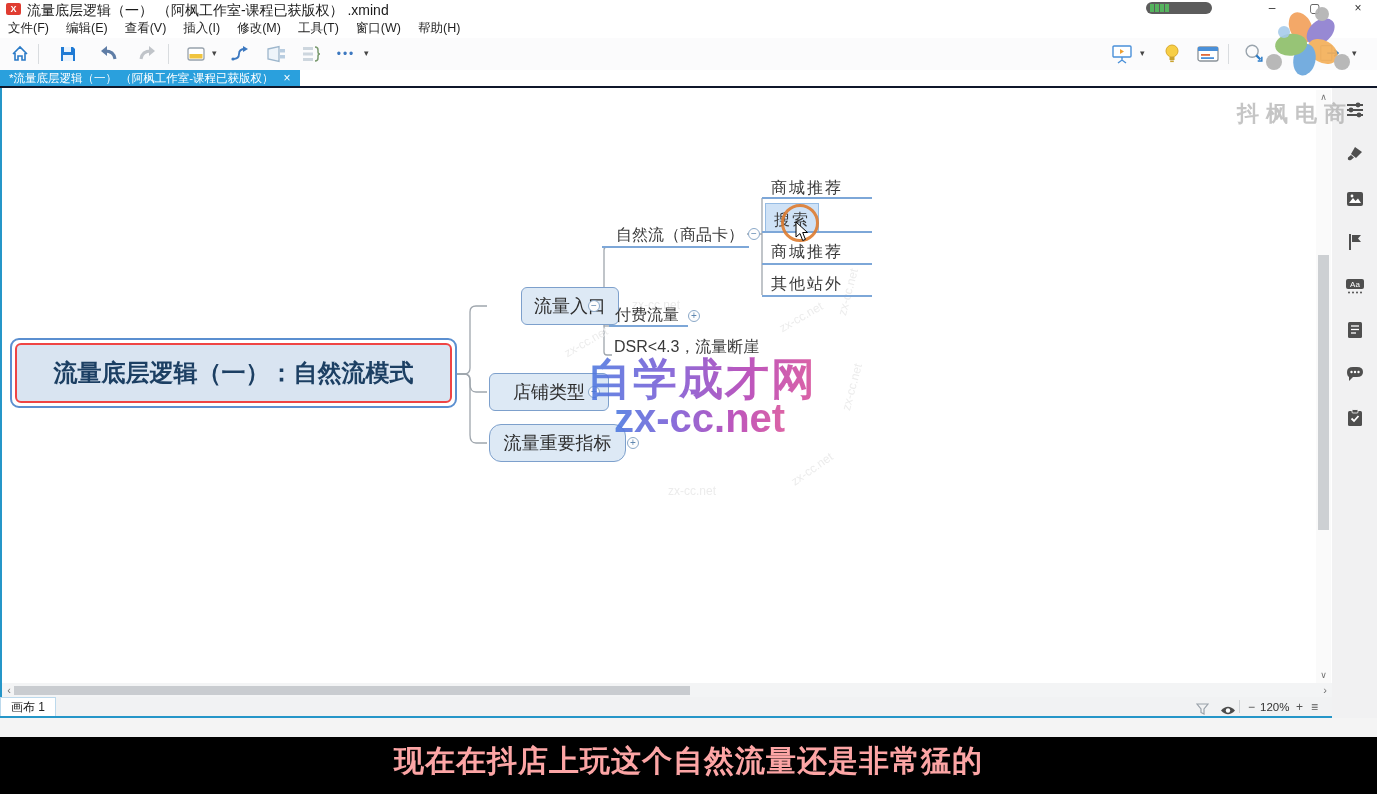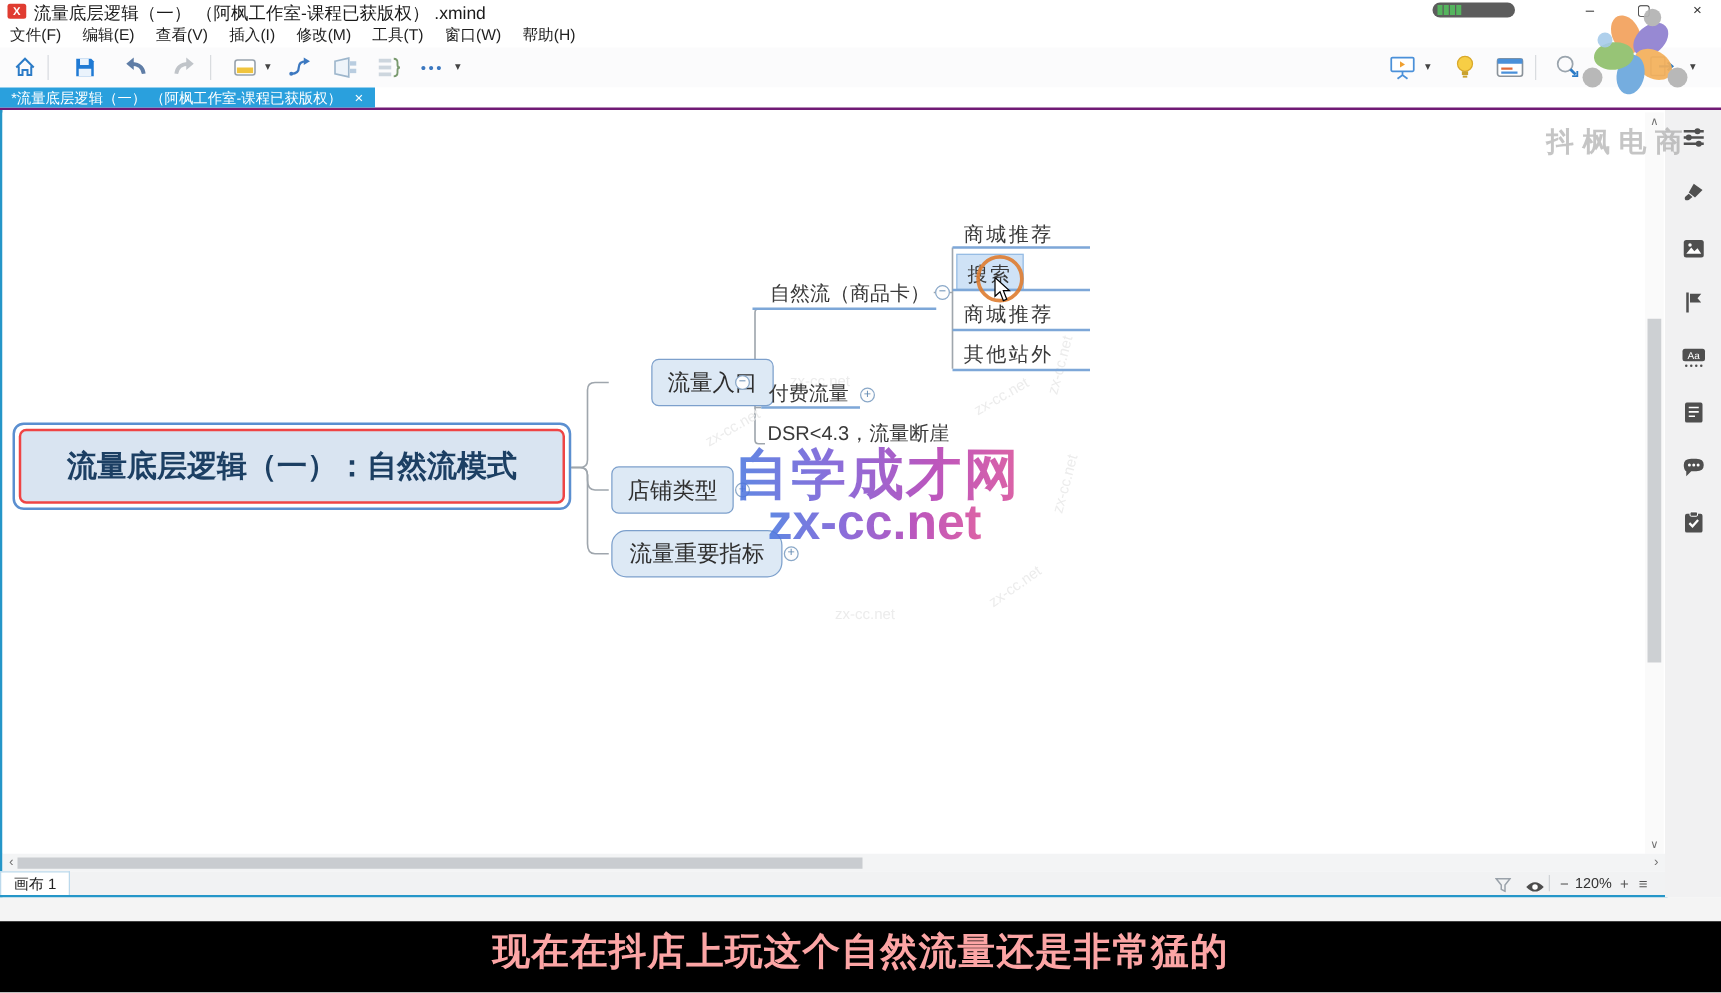--- a/index.html
+++ b/index.html
@@ -20,21 +20,21 @@
   #menubar { left:0; top:18px; width:1377px; height:20px; background:#fff; display:flex; align-items:center; padding-left:8px; gap:17px; }
   .menu-item { font-size:12.5px; color:#1f1f1f; white-space:nowrap; }
 
   
   #toolbar { left:0; top:38px; width:1377px; height:32px; background:#fbfbfc; }
   .tsep { top:44px; width:1px; height:20px; background:#d9dcdf; }
   .ticon { top:42px; width:24px; height:24px; display:flex; align-items:center; justify-content:center; }
   .caret { top:48px; font-size:9px; color:#444; }
 
   
-  #tabstrip { left:0; top:70px; width:1377px; height:18px; background:#fff; border-bottom:2px solid #701a75; }
+  #tabstrip { left:0; top:70px; width:1377px; height:18px; background:#fff; border-bottom:2px solid #0f172a; }
   #activetab { left:0; top:0; height:16px; background:#2aa0dd; color:#fff; display:flex; align-items:center; padding:0 9px; gap:10px; }
   #activetab .tab-label { font-size:11.5px; white-space:nowrap; }
   #activetab .tab-close { font-size:12px; line-height:12px; }
 
   
   #frame { left:0; top:88px; width:1334px; height:630px; border-left:2px solid #2596c8; border-right:2px solid #2596c8; border-bottom:2px solid #2596c8; background:#fff; }
   #canvas { left:2px; top:90px; width:1314px; height:593px; background:#fff; overflow:hidden; }
 
   
   #vscroll { left:1316px; top:90px; width:15px; height:593px; background:#fafafa; }
@@ -260,21 +260,21 @@
   <div class="wm-faint" style="left:826px; top:290px; transform:rotate(-75deg);">zx-cc.net</div>
 
   <div class="abs" id="root-ring" style="top:248px;"></div>
   <div class="abs" id="root-box" style="top:253px;">
     <span class="root-label">流量底层逻辑（一）：自然流模式</span>
   </div>
 
   <div class="branch-box abs" style="left:487px; top:197px; width:98px; height:38px;margin-left:32px;">
     <span class="branch-label">流量入口</span>
   </div>
-  <div class="branch-box abs" style="left:487px; top:283px; width:98px; height:38px;">
+  <div class="branch-box abs" style="left:487px; top:283px; width:120px; height:38px;">
     <span class="branch-label">店铺类型</span>
   </div>
   <div class="branch-box abs" style="left:487px; top:334px; width:137px; height:38px;border-radius:12px;">
     <span class="branch-label">流量重要指标</span>
   </div>
 
   <div class="expander" style="left:586px; top:210px;">−</div>
   <div class="expander" style="left:586px; top:296px;">+</div>
   <div class="expander" style="left:625px; top:347px;">+</div>
   <div class="expander" style="left:746px; top:138px;">−</div>

